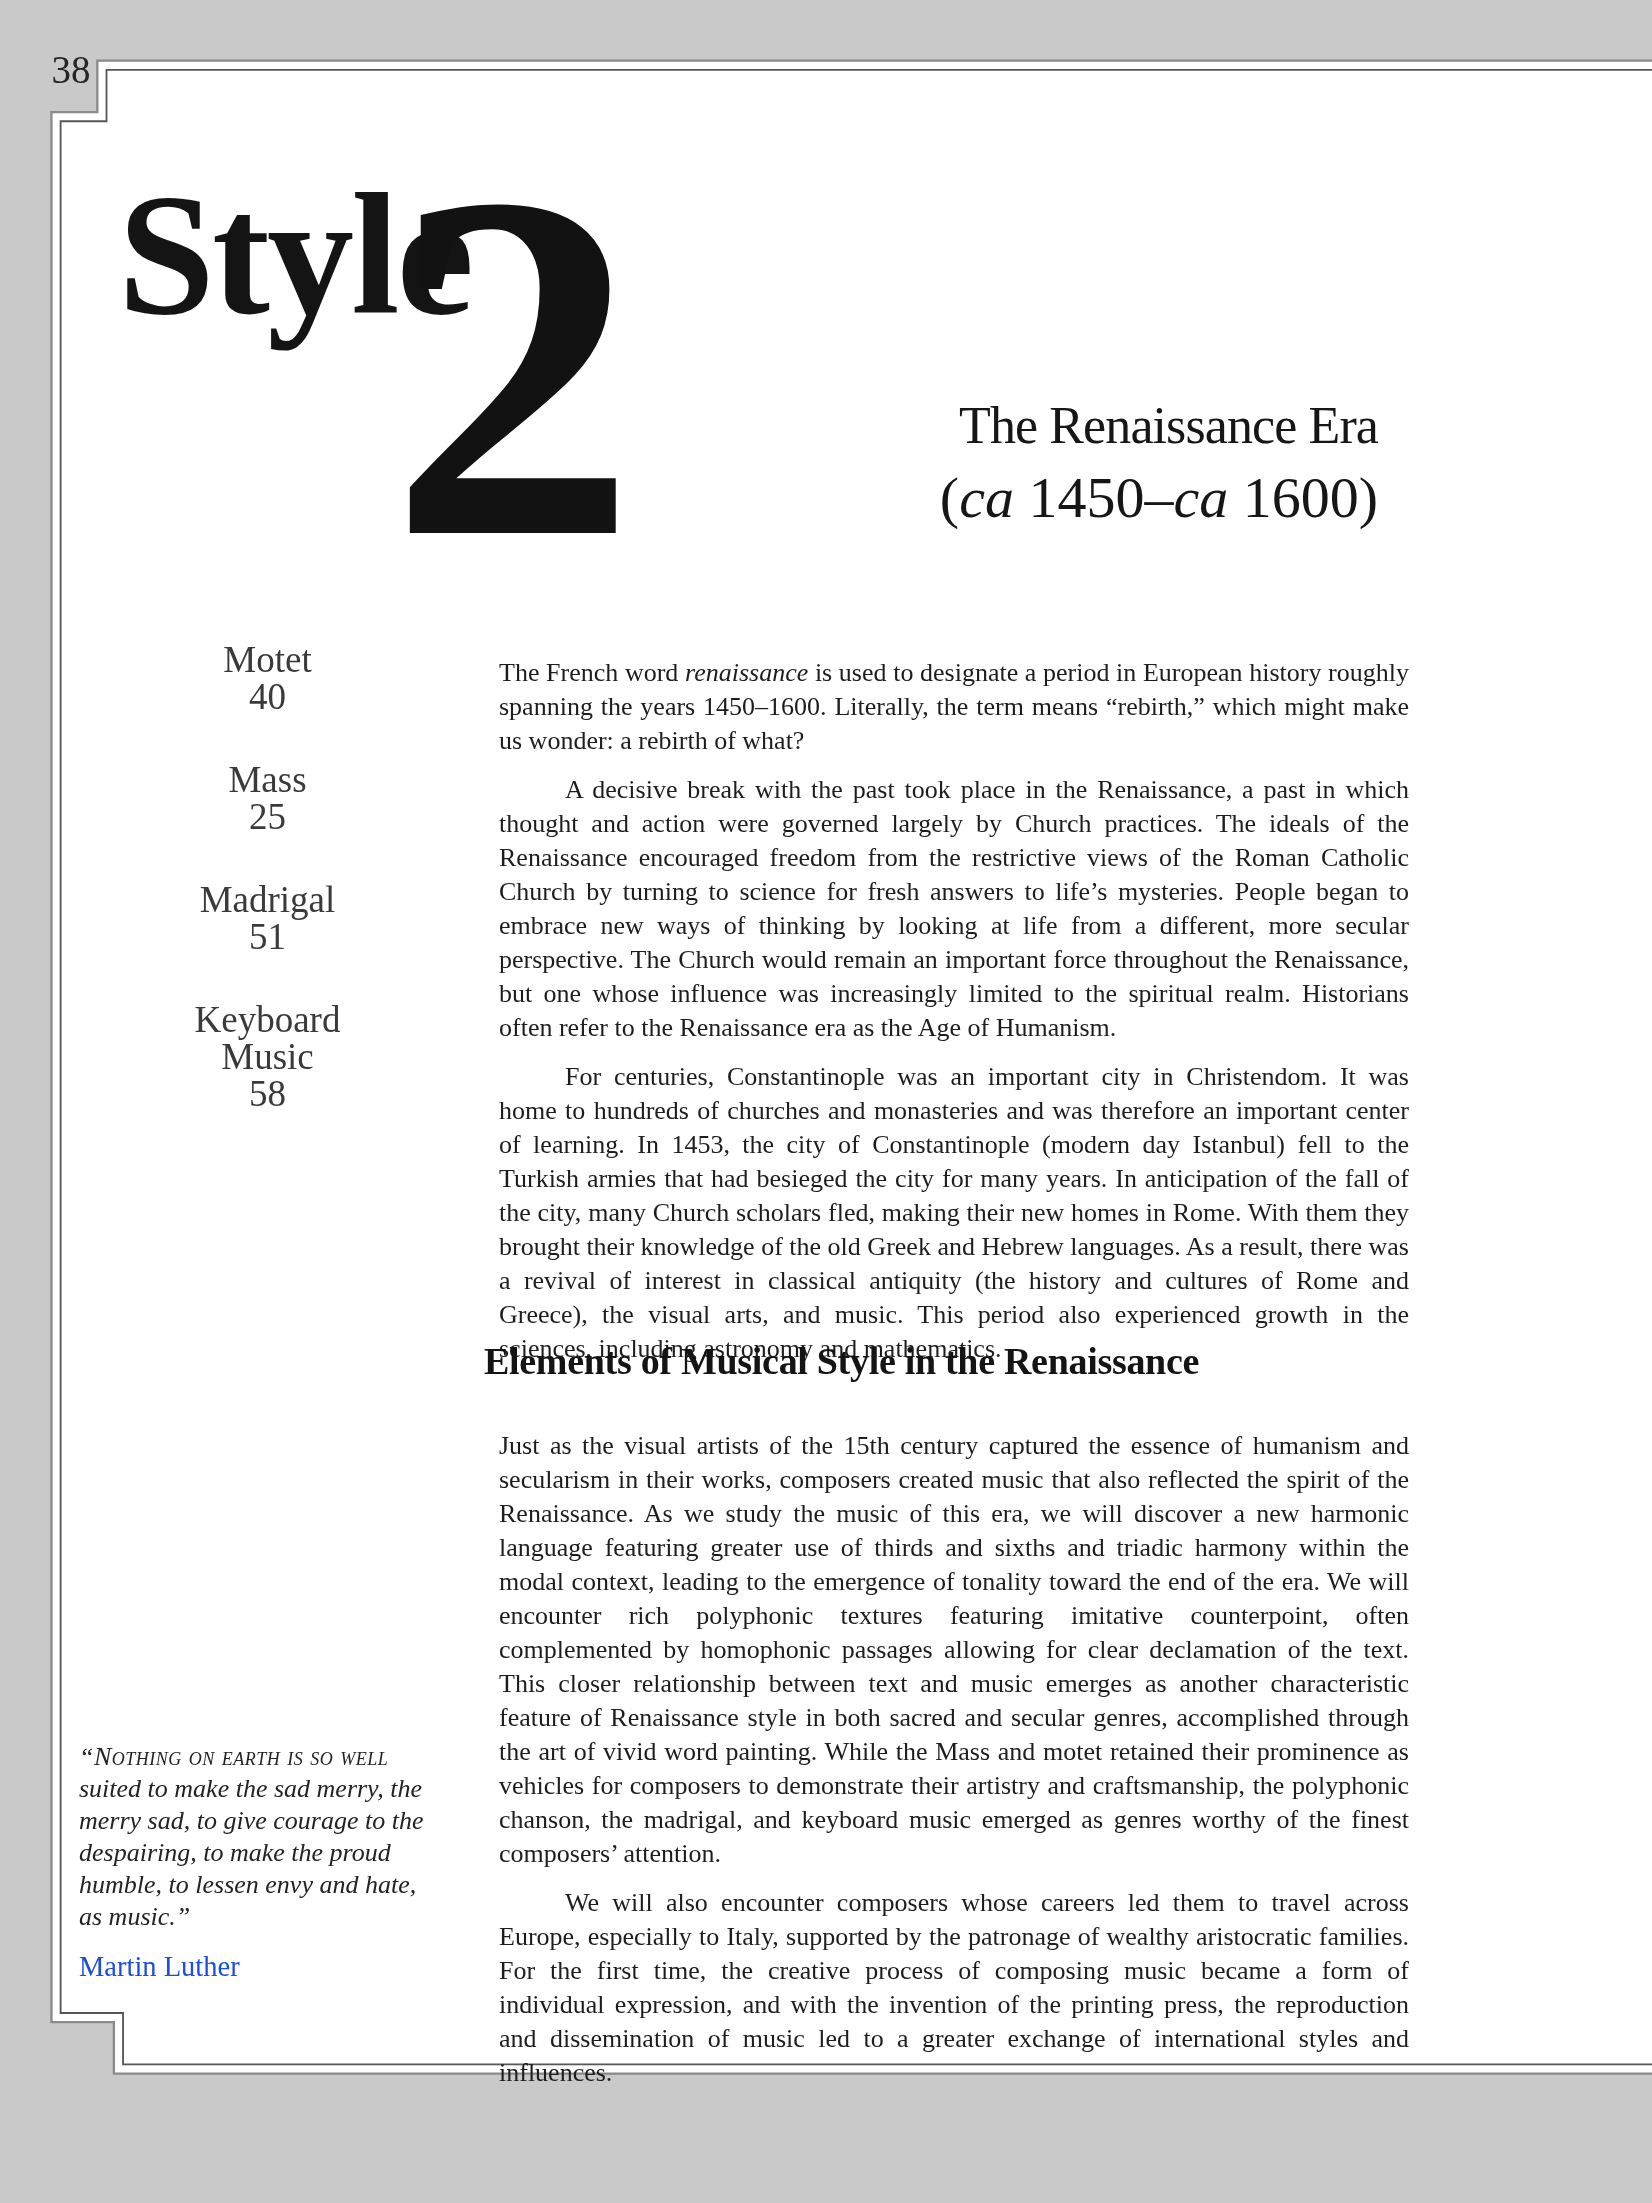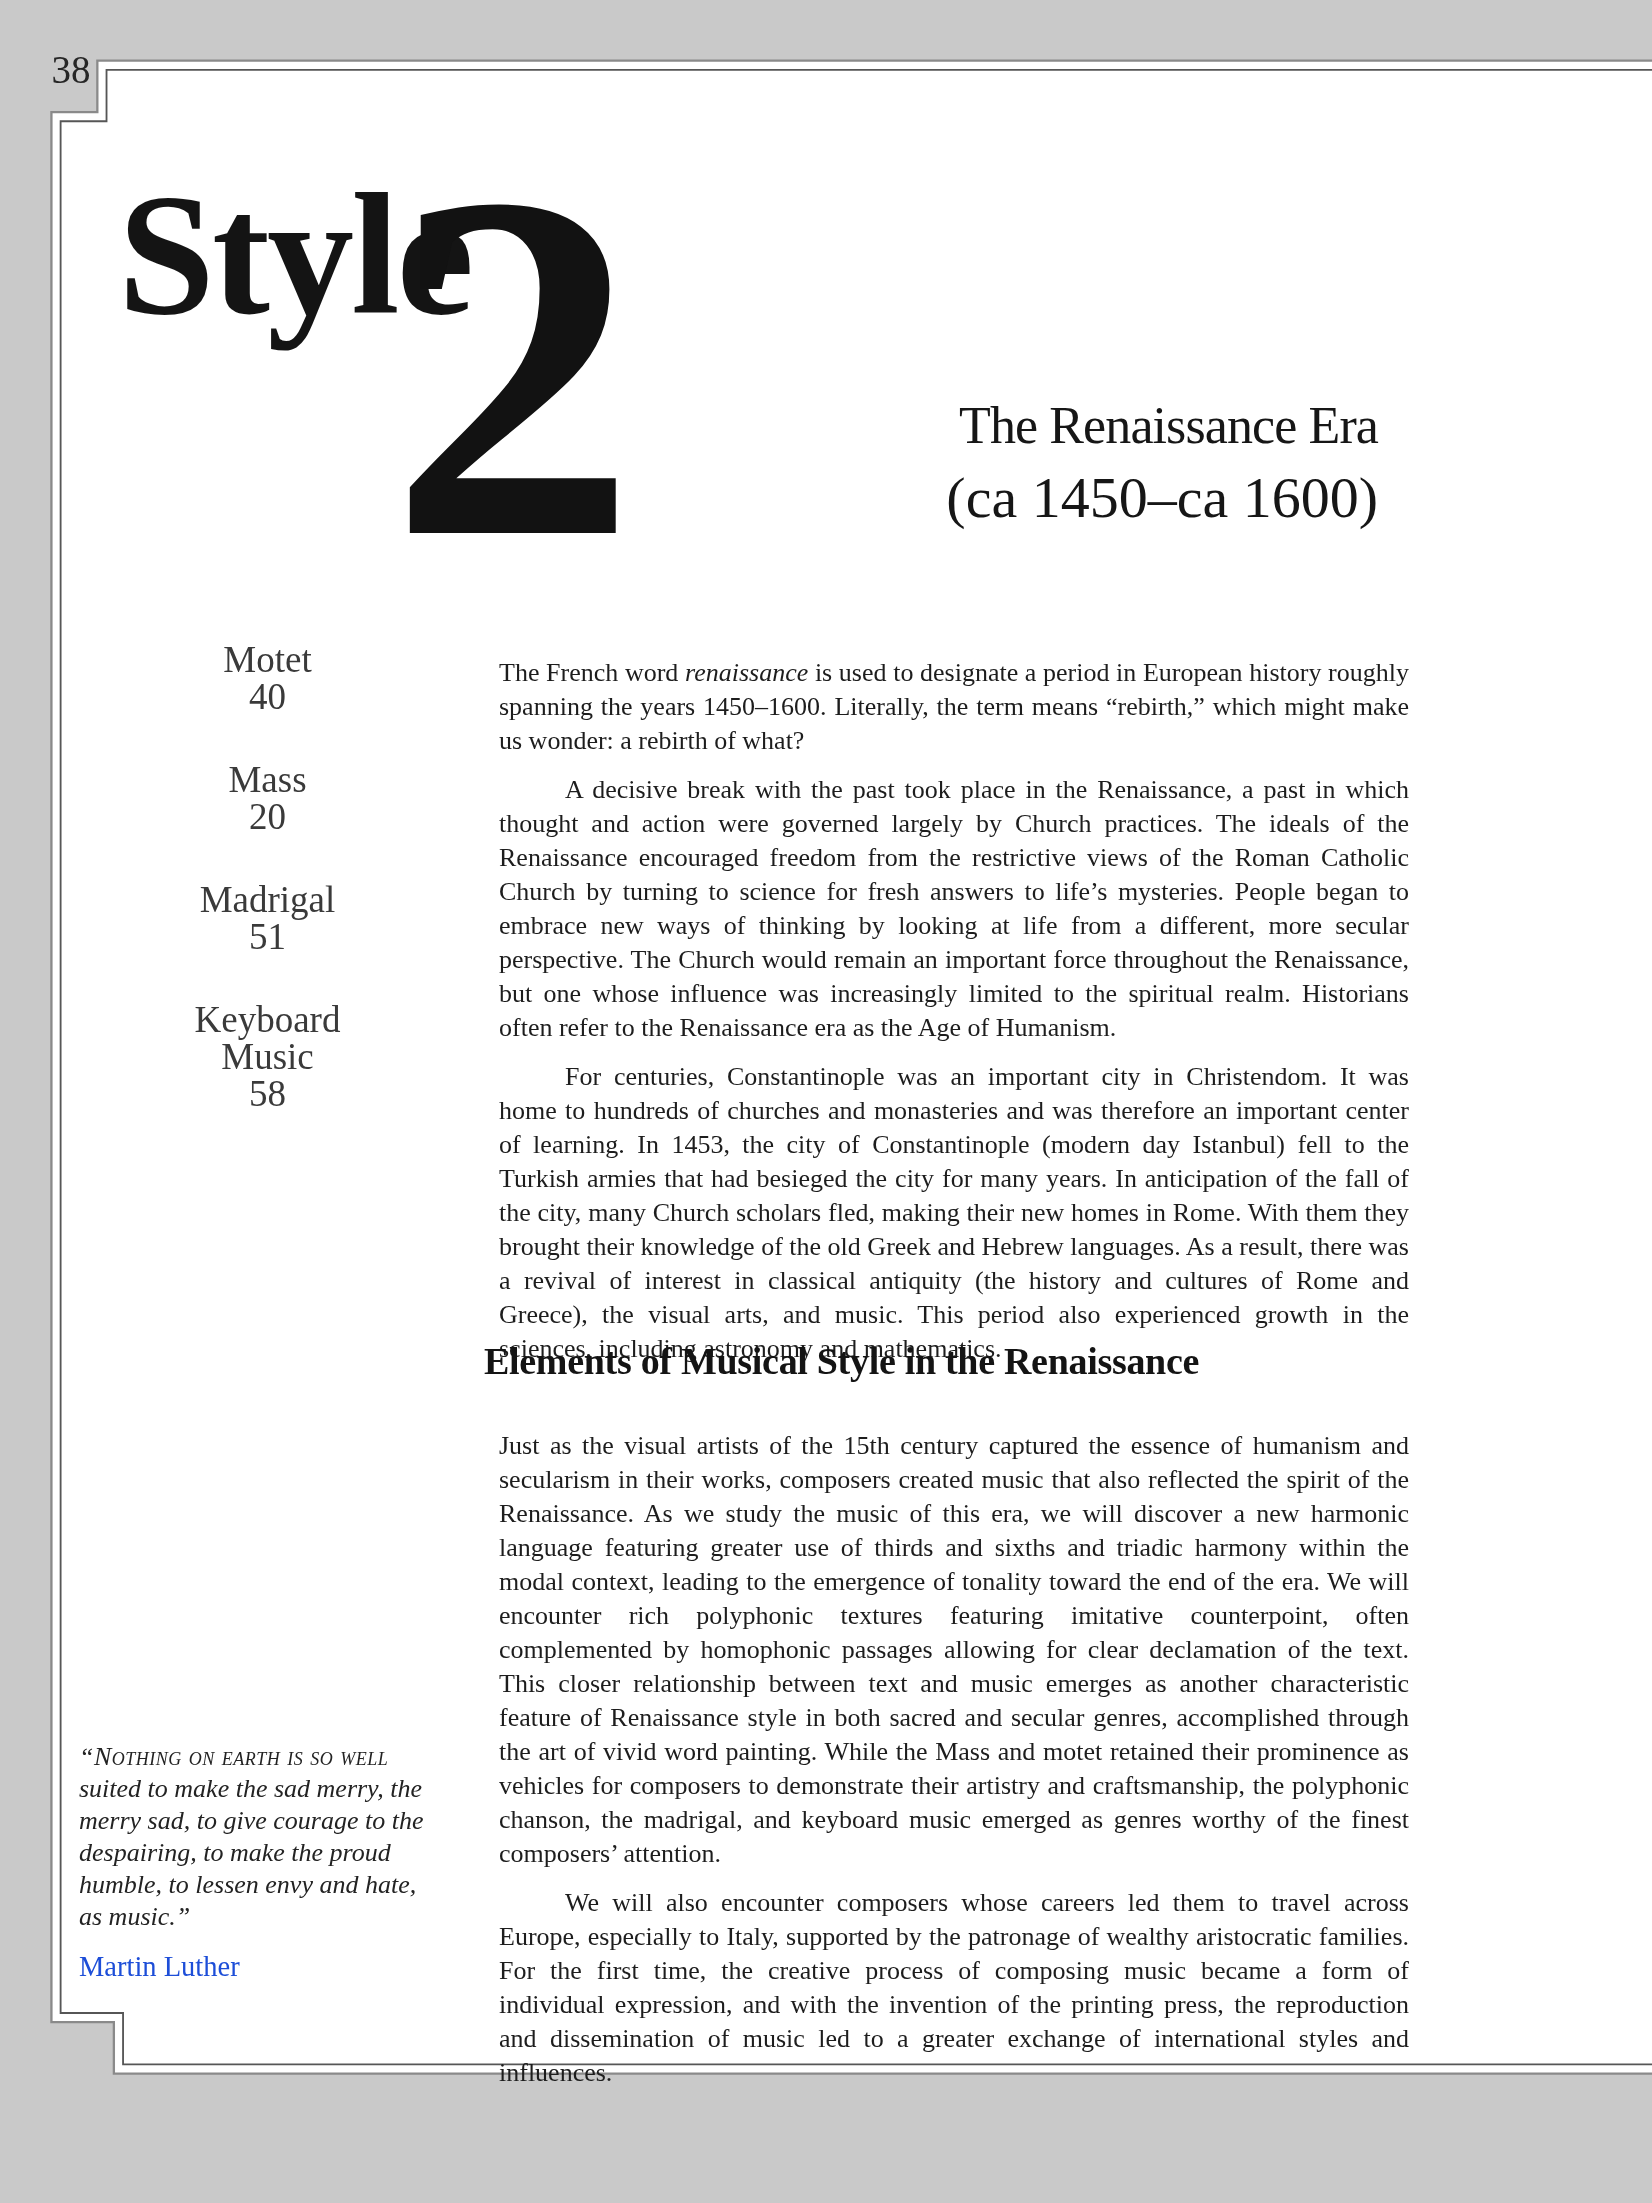--- a/index.html
+++ b/index.html
@@ -28,21 +28,21 @@
   }
   .part-number{
     position:absolute;left:389px;top:118px;
     font-size:496px;font-weight:bold;line-height:1;color:#121212;
   }
   .title-block{
     position:absolute;left:643px;top:395px;width:735px;text-align:right;color:#161616;
   }
   .title-main{font-size:52px;line-height:1.2;letter-spacing:-0.9px;text-align:right;}
   .title-sub{font-size:58px;line-height:1.2;margin-top:5.5px;}
-  .title-sub .it{}
+  .title-sub .it{font-style:italic;}
   .toc{position:absolute;left:125px;top:641px;width:285px;}
   .toc-item{margin-bottom:46px;}
   .toc-label,.toc-page{
     text-align:center;font-size:37px;line-height:37px;color:var(--text-toc);
     white-space:pre-line;
   }
   .body-a{position:absolute;left:484px;top:641px;width:940px;}
   .body-b{position:absolute;left:484px;top:1414px;width:940px;}
   .body-a p,.body-b p{
     margin:15px;font-size:26px;line-height:34px;text-align:justify;color:var(--text-main);
@@ -78,21 +78,21 @@
   <div class="title-sub"><span>(</span><span class="it">ca</span><span> 1450–</span><span class="it">ca</span><span> 1600)</span></div>
 </div>
 
 <div class="toc">
   <div class="toc-item">
     <div class="toc-label">Motet</div>
     <div class="toc-page">40</div>
   </div>
   <div class="toc-item">
     <div class="toc-label">Mass</div>
-    <div class="toc-page">20</div>
+    <div class="toc-page">25</div>
   </div>
   <div class="toc-item">
     <div class="toc-label">Madrigal</div>
     <div class="toc-page">51</div>
   </div>
   <div class="toc-item">
     <div class="toc-label">Keyboard
 Music</div>
     <div class="toc-page">58</div>
   </div>

